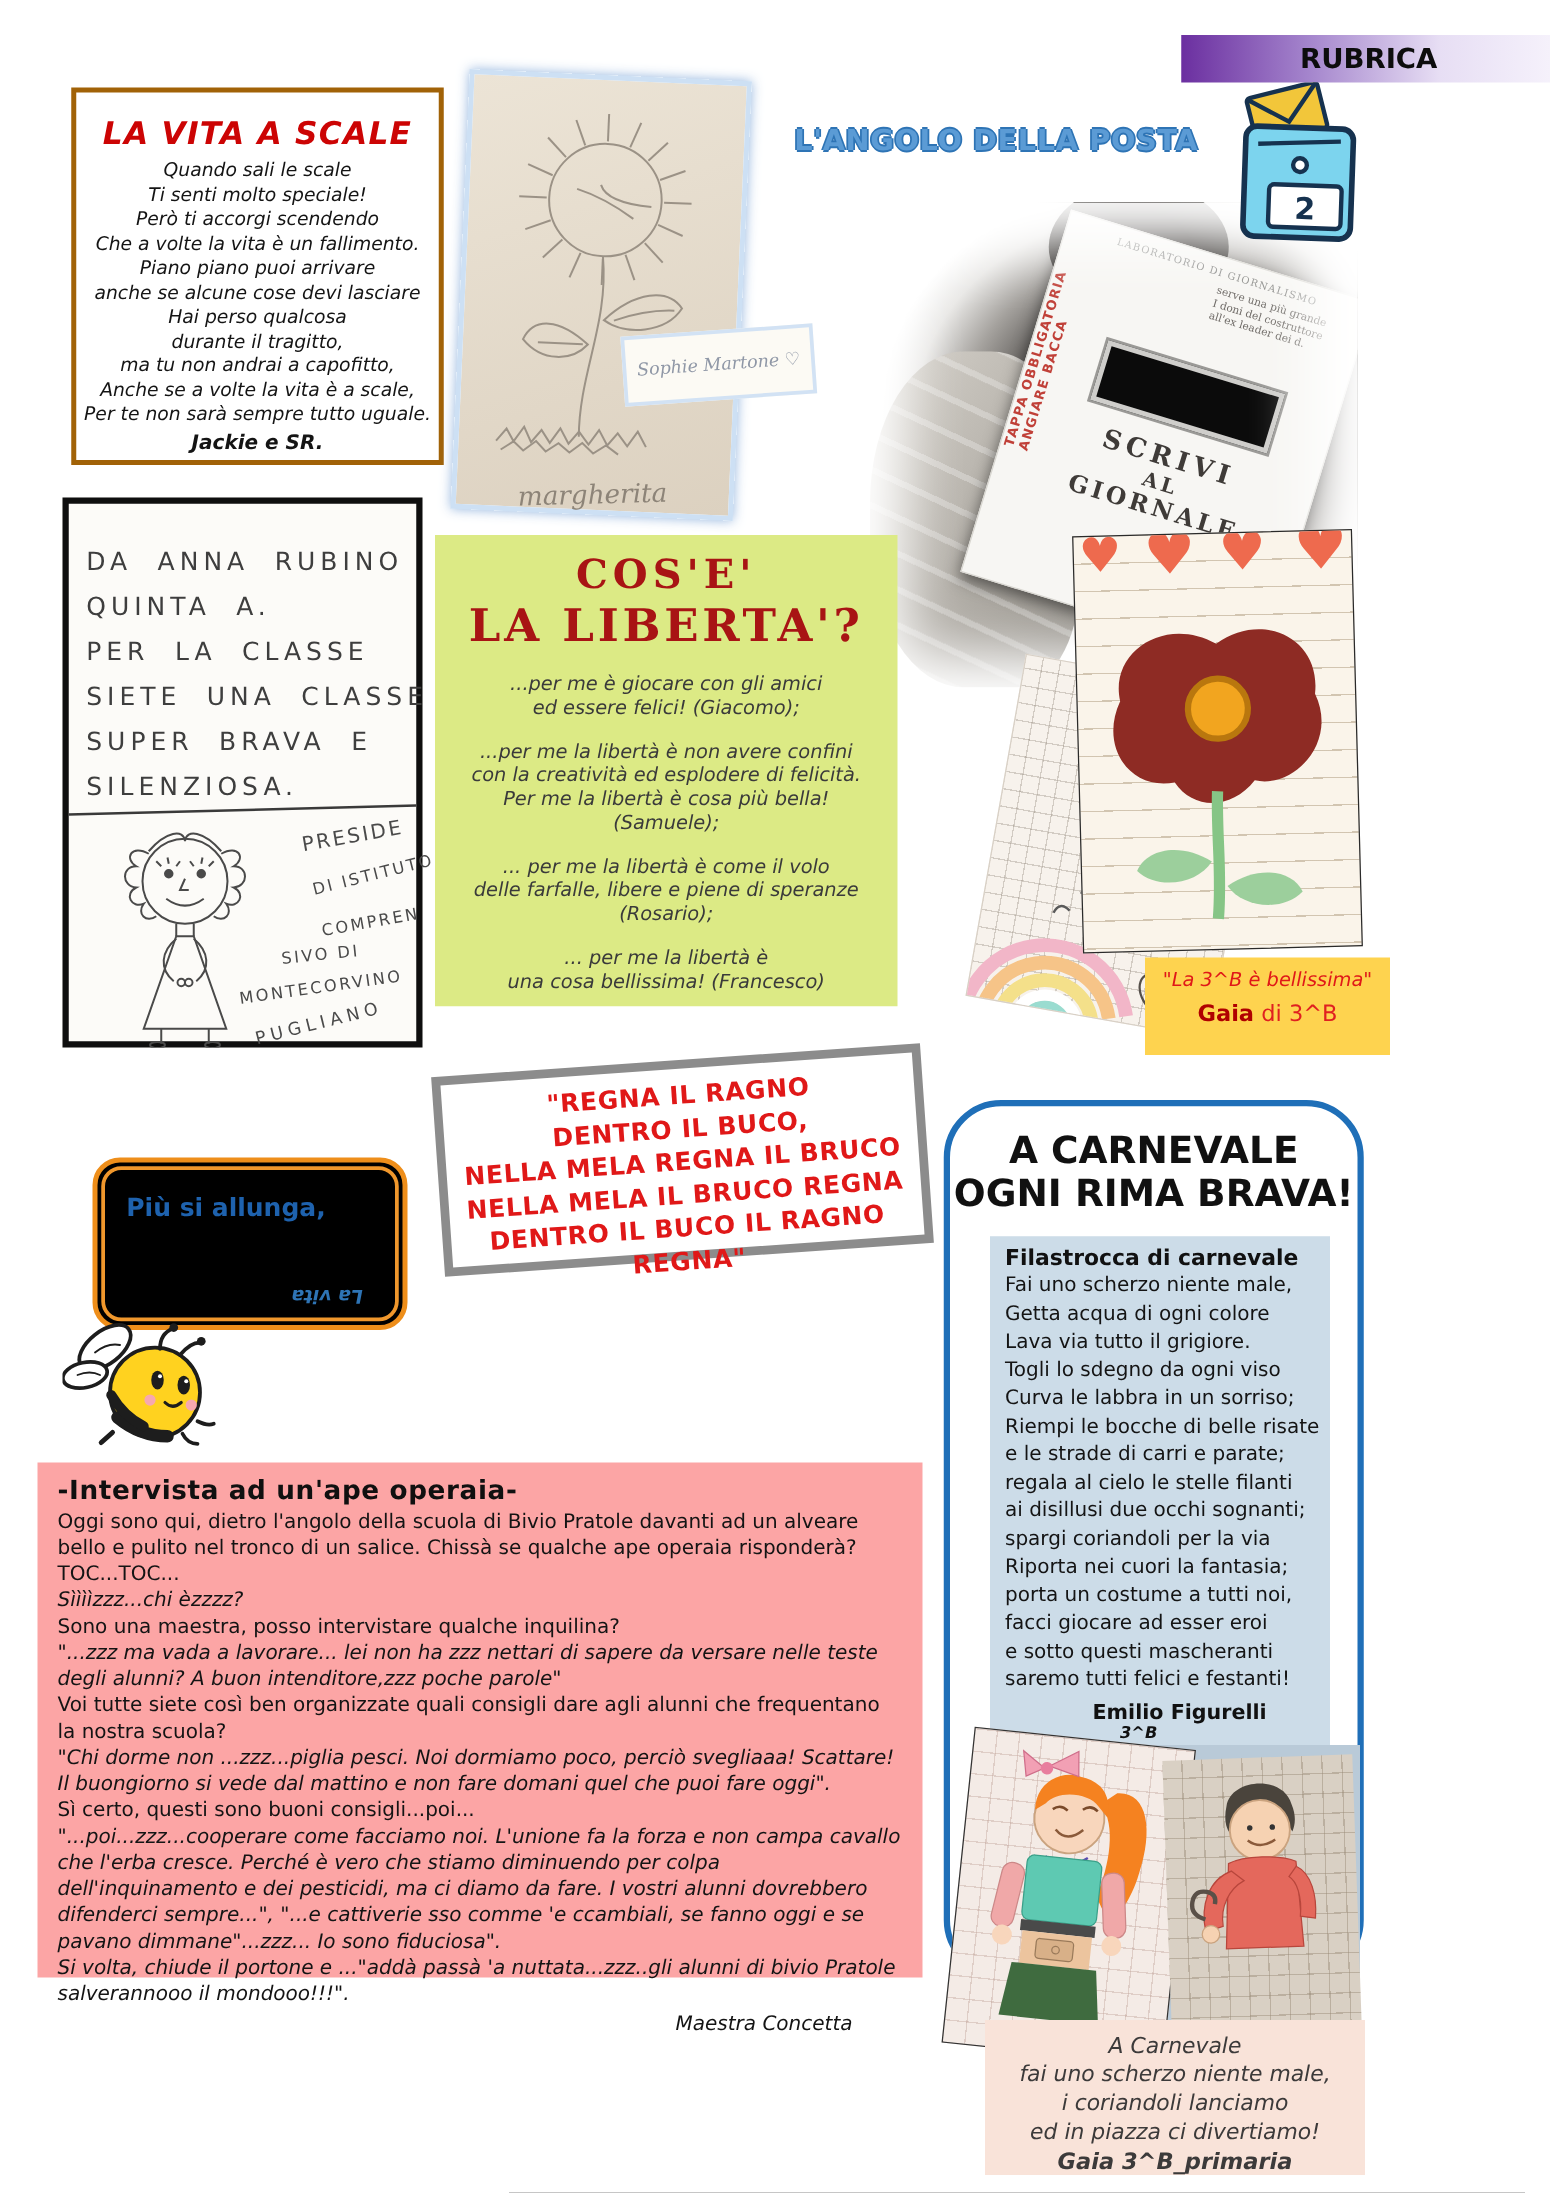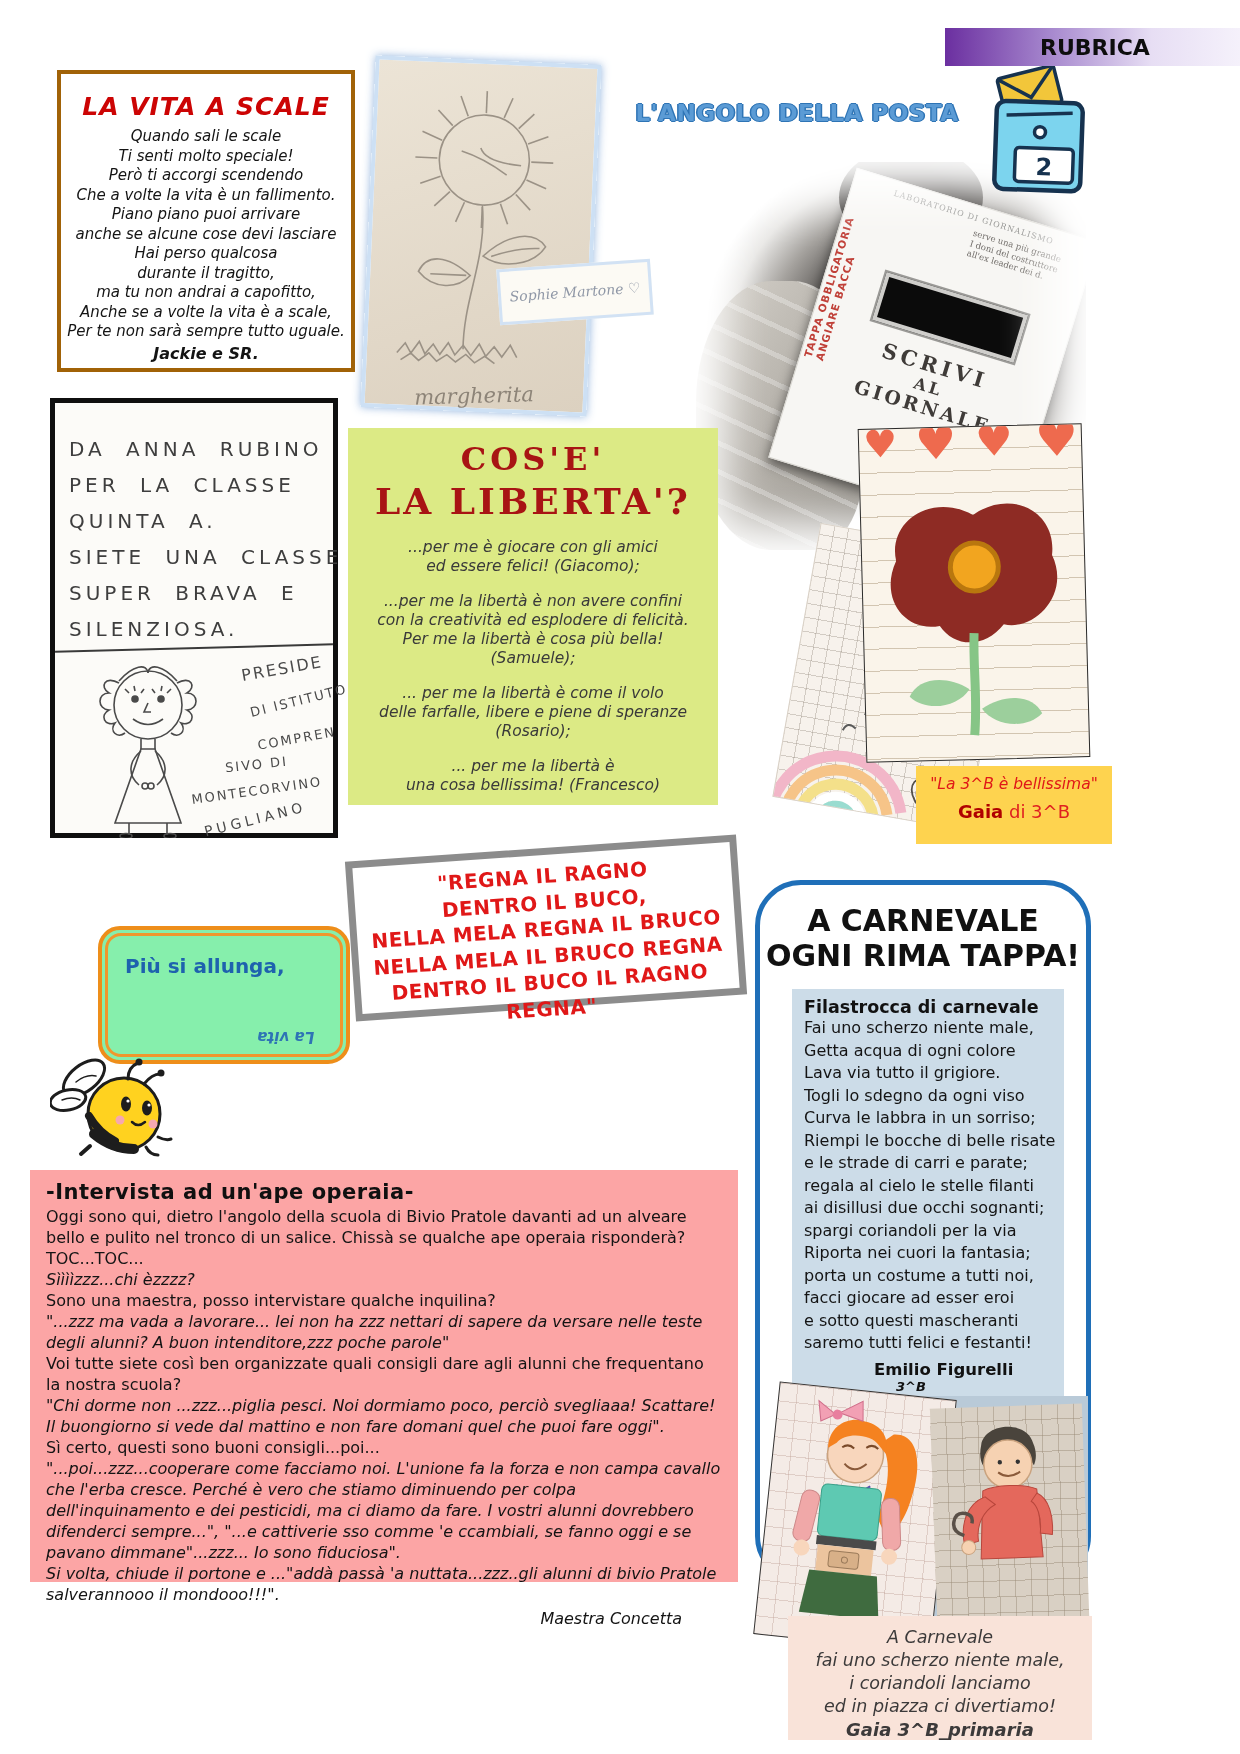--- a/index.html
+++ b/index.html
@@ -124,21 +124,21 @@
     background-color:#d9d0c4;z-index:4;overflow:hidden;
     background-image:repeating-linear-gradient(0deg,transparent 0 15px,rgba(150,135,115,.45) 15px 16px),
                      repeating-linear-gradient(90deg,transparent 0 15px,rgba(150,135,115,.45) 15px 16px);}
   .caption-box{left:788px;top:1616px;width:304px;height:124px;background:#f9e3d9;z-index:5;
     text-align:center;padding-top:10px;}
   .cap-line{font-size:17.5px;font-style:italic;color:#3c3a3a;line-height:23px;}
   .cap-sig{font-size:18px;font-weight:bold;font-style:italic;color:#3c3a3a;line-height:24px;}
 
   
   .riddle-box{left:74px;top:926px;width:252px;height:138px;border:4px solid #ee8e1a;border-radius:22px;
-    background:#86efac;z-index:2;margin-left:24px;}
+    background:#000000;z-index:2;}
   .riddle-inner{position:absolute;inset:3px;border:3px solid #f0972c;border-radius:16px;
     padding:13px 0 0 17px;}
   .riddle-line{font-size:20px;font-weight:bold;color:#1e62ae;line-height:35px;}
   .riddle-ans{position:absolute;right:26px;bottom:8px;transform:rotate(180deg);
     font-style:italic;font-weight:600;font-size:15px;color:#2e74b5;}
 
   
   .regna-box{left:350px;top:848px;width:392px;height:160px;transform:rotate(-4deg);
     border:7px solid #8c8c8c;background:#fff;z-index:3;text-align:center;padding-top:8px;}
   .regna-line{font-size:20px;font-weight:bold;color:#e01818;line-height:26.5px;letter-spacing:.5px;}
@@ -252,22 +252,22 @@
         <div class="pb-s3">GIORNALE</div>
       </div>
       <div class="pb-sub1">ANNUNCI</div>
       <div class="pb-sub2">STORIE</div>
     </div>
   </div>
 
   <div class="abs anna-note">
     <div class="anna-lines">
       <div class="anna-line">DA ANNA RUBINO</div>
+      <div class="anna-line">QUINTA A.</div>
       <div class="anna-line">PER LA CLASSE</div>
-      <div class="anna-line">QUINTA A.</div>
       <div class="anna-line">SIETE UNA CLASSE</div>
       <div class="anna-line">SUPER BRAVA E</div>
       <div class="anna-line">SILENZIOSA.</div>
     </div>
     <div class="anna-divider"></div>
     <svg class="anna-woman" width="170" height="185" viewBox="0 0 170 185">
       <g stroke="#4a4a4a" stroke-width="1.6" fill="none">
         <path d="M56 28 C70 12 84 10 85 20 C86 10 100 12 114 28"></path>
         <path d="M56 30 C42 22 36 34 46 40 C34 40 34 56 46 57 C36 62 42 74 52 70 C46 78 54 86 62 80"></path>
         <path d="M114 30 C128 22 134 34 124 40 C136 40 136 56 124 57 C134 62 128 74 118 70 C124 78 116 86 108 80"></path>
@@ -352,21 +352,21 @@
     </svg>
   </div>
 
   <div class="abs bellissima-box">
     <div class="bel-quote">"La 3^B è bellissima"</div>
     <div class="bel-author"><span class="bel-name">Gaia</span><span> di 3^B</span></div>
   </div>
 
   <div class="abs carnevale-box">
     <div class="car-t1">A CARNEVALE</div>
-    <div class="car-t2">OGNI RIMA TAPPA!</div>
+    <div class="car-t2">OGNI RIMA BRAVA!</div>
     <div class="car-panel">
       <div class="car-pt">Filastrocca di carnevale</div>
       <div class="car-line">Fai uno scherzo niente male,</div>
       <div class="car-line">Getta acqua di ogni colore</div>
       <div class="car-line">Lava via tutto il grigiore.</div>
       <div class="car-line">Togli lo sdegno da ogni viso</div>
       <div class="car-line">Curva le labbra in un sorriso;</div>
       <div class="car-line">Riempi le bocche di belle risate</div>
       <div class="car-line">e le strade di carri e parate;</div>
       <div class="car-line">regala al cielo le stelle filanti</div>

